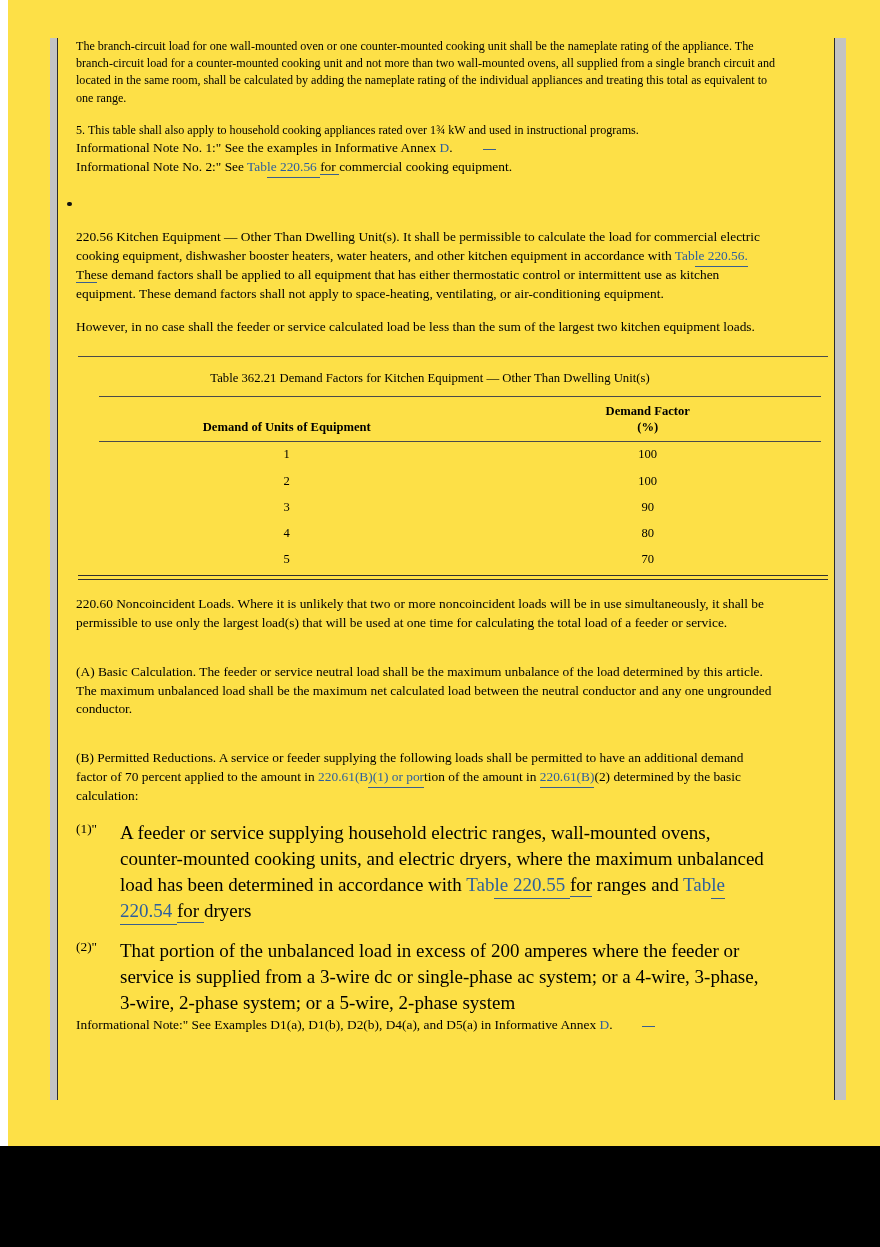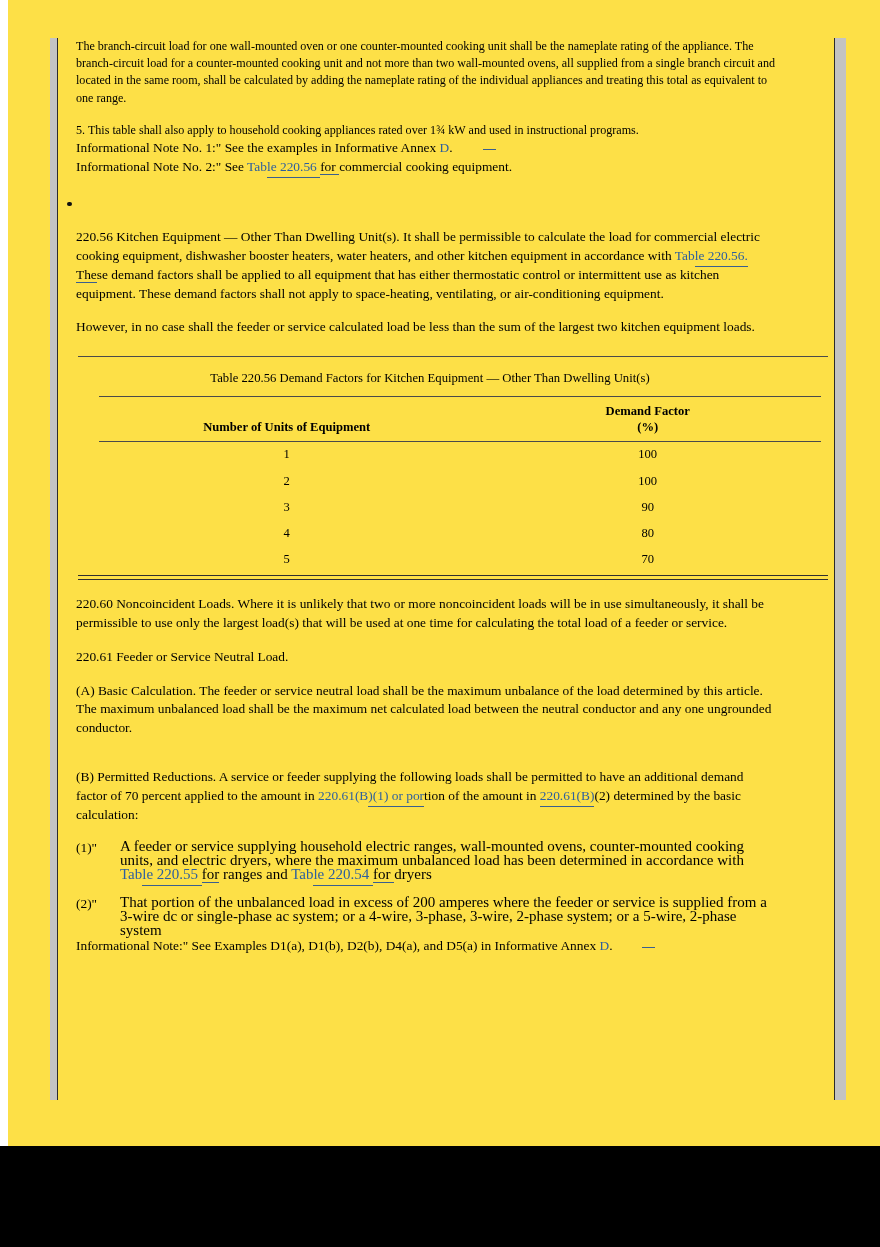--- a/index.html
+++ b/index.html
@@ -158,22 +158,22 @@
     margin-top: 14px;
   }
   .numlist-marker {
     width: 44px;
     flex: 0 0 44px;
     font-size: 13.4px;
     line-height: 18.9px;
   }
   .numlist-body {
     flex: 1 1 auto;
-    font-size: 15px;
-    line-height: 14px;
+    font-size: 19px;
+    line-height: 26px;
   }
 
   
   #bottom-band {
     position: absolute;
     left: 0;
     top: 1146px;
     width: 880px;
     height: 101px;
     background: #000000;
@@ -208,25 +208,25 @@
     <div class="gap-md"></div>
 
     <p><span>220.56 Kitchen Equipment — Other Than Dwelling Unit(s). It shall be permissible to calculate the load for commercial electric cooking equipment, dishwasher booster heaters, water heaters, and other kitchen equipment in accordance with </span><span class="blue-plain">Tab</span><span class="uline-blue">le 220.56. </span><span class="uline">The</span><span>se demand factors shall be applied to all equipment that has either thermostatic control or intermittent use as kitchen equipment. These demand factors shall not apply to space-heating, ventilating, or air-conditioning equipment.</span></p>
 
     <div class="gap-md"></div>
 
     <p>However, in no case shall the feeder or service calculated load be less than the sum of the largest two kitchen equipment loads.</p>
 
     <div class="tbl-block">
       <div class="rule-top"></div>
-      <div class="tbl-caption">Table 220.56   Demand Factors for Kitchen Equipment — Other Than Dwelling Unit(s)</div>
+      <div class="tbl-caption">Table 362.21   Demand Factors for Kitchen Equipment — Other Than Dwelling Unit(s)</div>
       <table class="demand">
         <thead>
           <tr>
-            <th class="col-units">Number of Units of Equipment</th>
+            <th class="col-units">Demand of Units of Equipment</th>
             <th class="col-factor">
               <span>Demand Factor</span><br>
               <span>(%)</span>
             </th>
           </tr>
         </thead>
         <tbody>
           <tr>
             <td class="c-units">1</td>
             <td class="c-factor">100</td>
@@ -251,21 +251,20 @@
       </table>
       <div class="rule-bottom"></div>
     </div>
 
     <div class="gap-md"></div>
 
     <p>220.60 Noncoincident Loads. Where it is unlikely that two or more noncoincident loads will be in use simultaneously, it shall be permissible to use only the largest load(s) that will be used at one time for calculating the total load of a feeder or service.</p>
 
     <div class="gap-md"></div>
 
-    <p>220.61 Feeder or Service Neutral Load.</p>
 
     <div class="gap-md"></div>
 
     <p>(A) Basic Calculation. The feeder or service neutral load shall be the maximum unbalance of the load determined by this article. The maximum unbalanced load shall be the maximum net calculated load between the neutral conductor and any one ungrounded conductor.</p>
 
     <div class="gap-md"></div>
 
 
     <div class="gap-md"></div>
 

